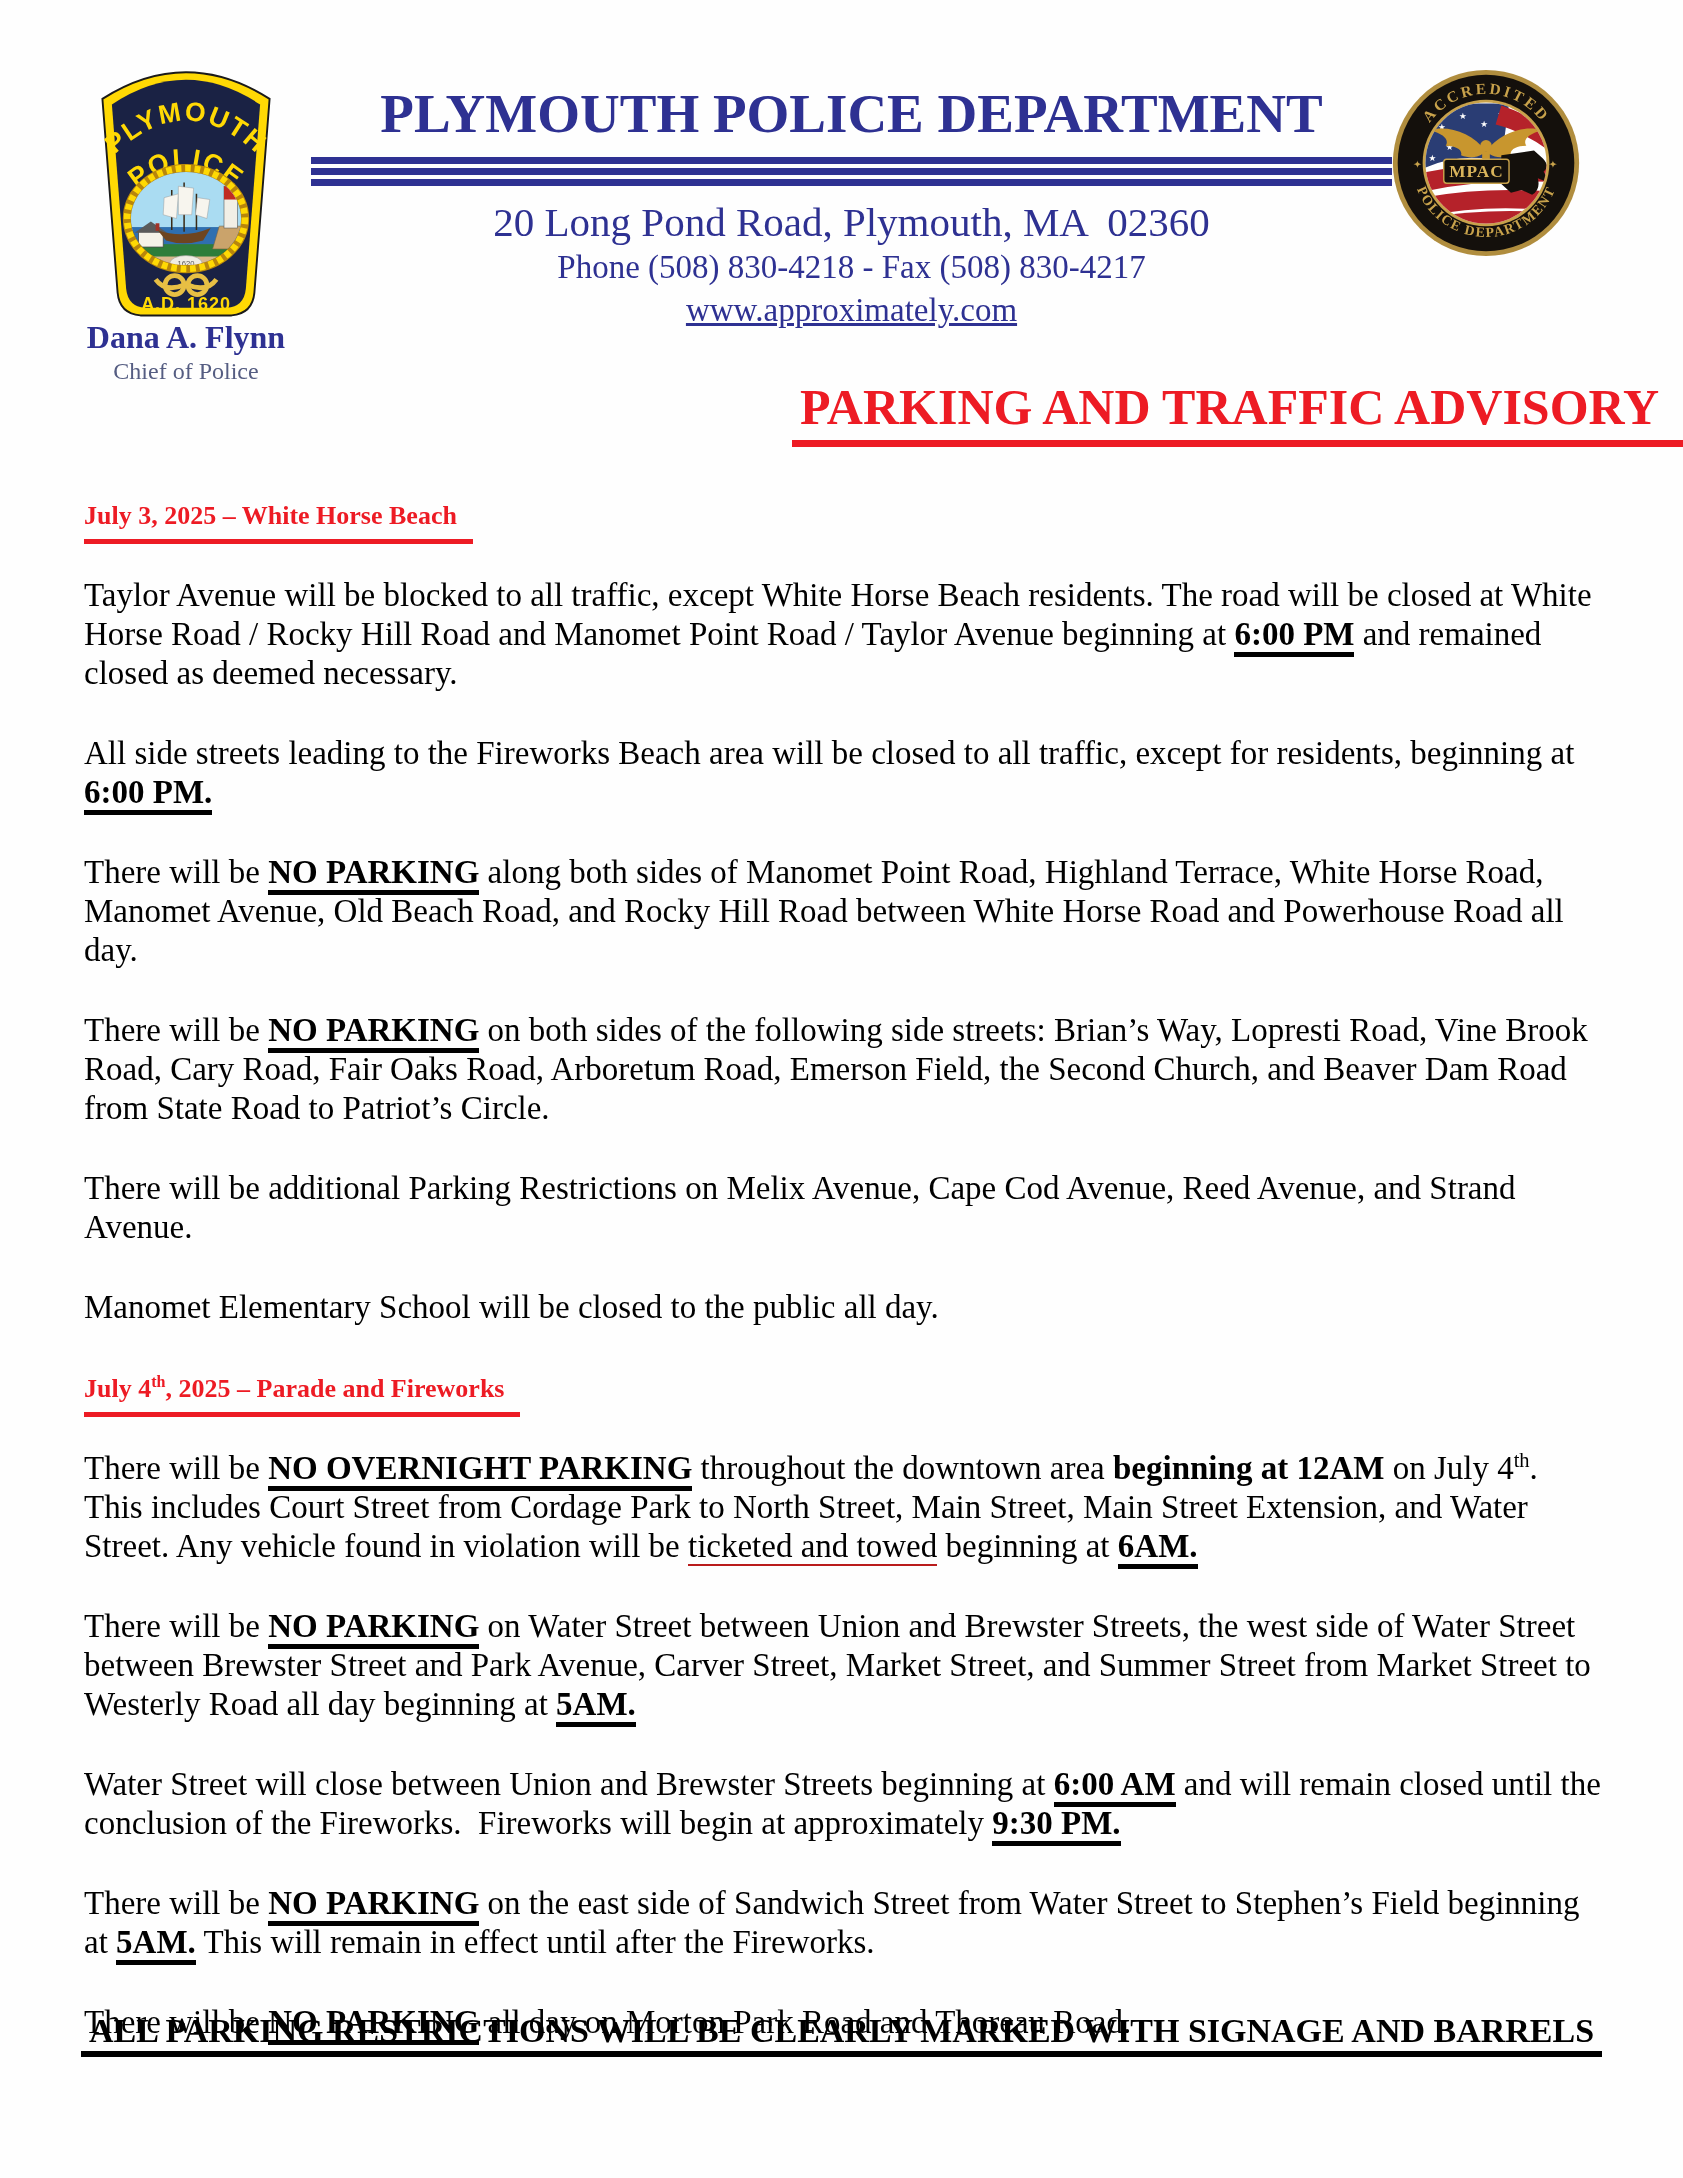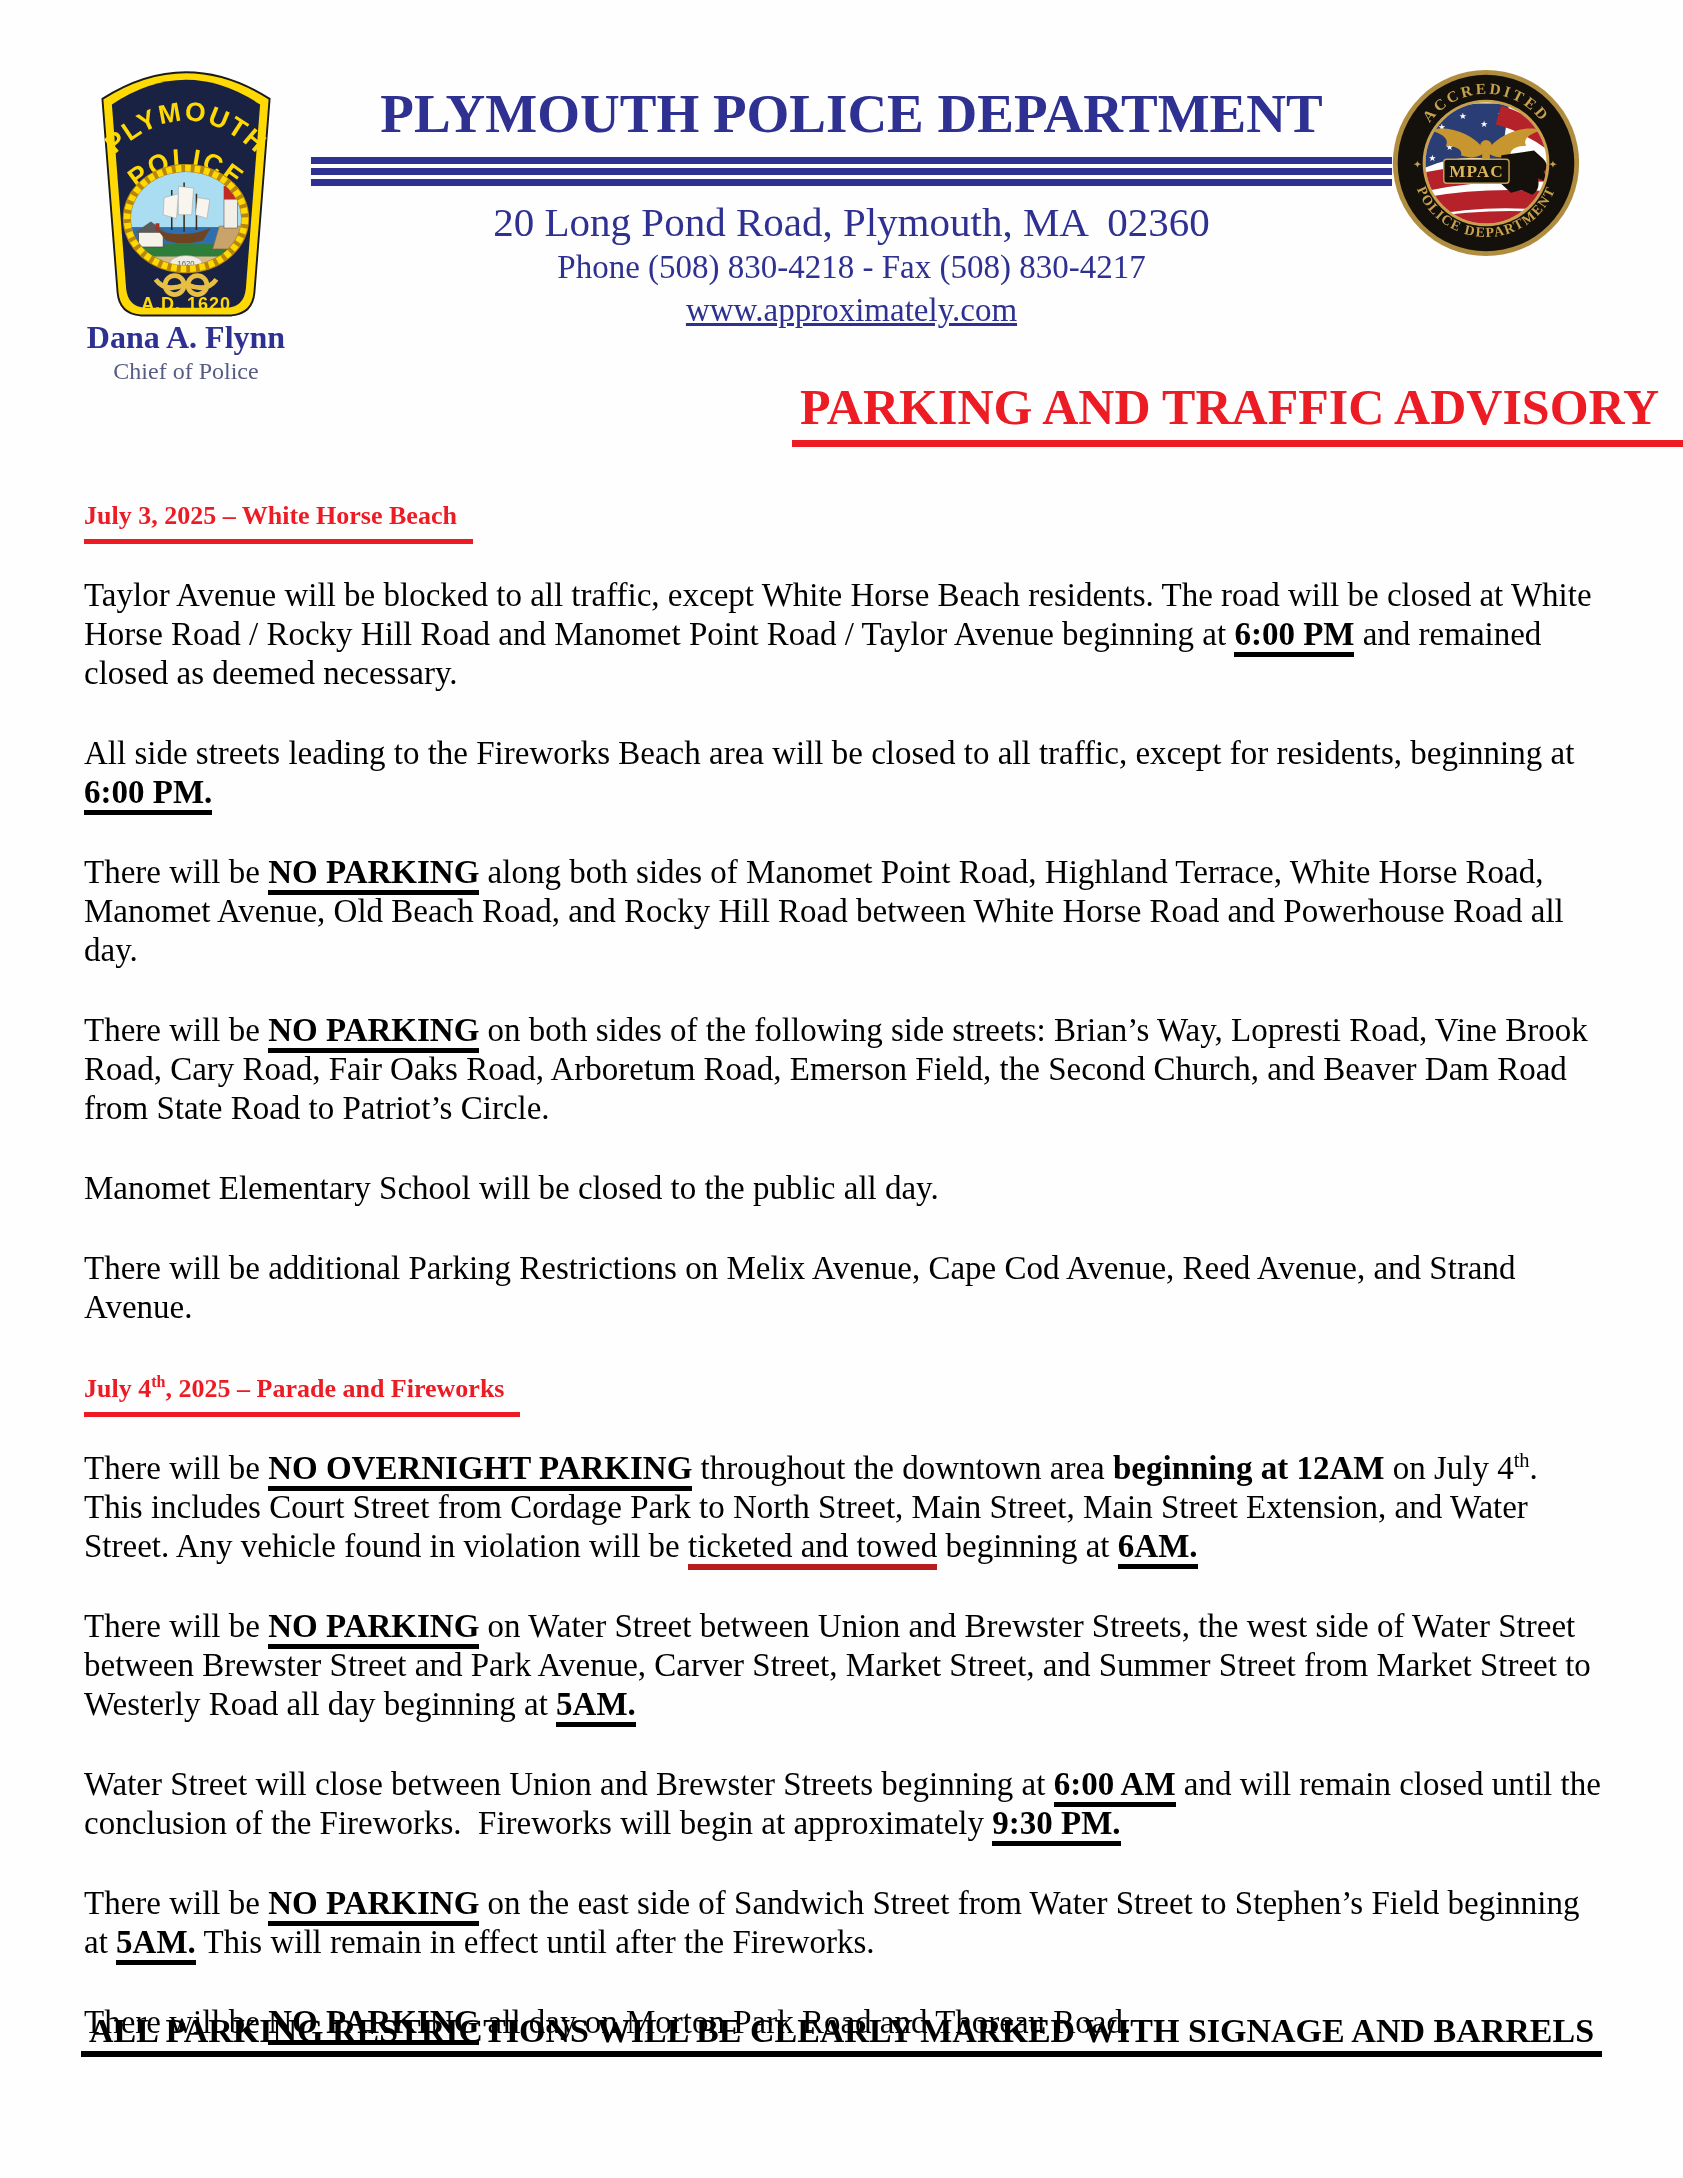--- a/index.html
+++ b/index.html
@@ -43,21 +43,21 @@
   .sec-heading{
     color:var(--red,#ed1b24);font-weight:bold;font-size:26px;
     margin:0 0 32px 0;line-height:42px;
   }
   .sec-heading .hu{
     display:inline-block;border-bottom:5px solid currentColor;
     padding:0 16px 2px 0;
   }
   .para{margin:0 0 41px 0;white-space:pre-wrap;}
   .b{font-weight:bold;}
-  .u{border-bottom:6px solid #b91c1c;}
+  .u{border-bottom:2px solid #b91c1c;}
   .bu{font-weight:bold;border-bottom:5px solid #000;}
   sup{font-size:0.62em;line-height:0;vertical-align:super;}
   
   .footer-line{position:absolute;top:2012px;left:0;width:100%;text-align:center;}
   .footer-line span{
     font-weight:bold;font-size:34px;
     border-bottom:6px solid #000;padding:0 8px 2px 8px;
   }
 </style>
 </head>
@@ -206,22 +206,22 @@
     <span class="tspan">PARKING AND TRAFFIC ADVISORY</span>
   </h2>
 
   <main id="sections">
       <section>
         <div class="sec-heading"><span class="hu"><span>July 3, 2025 – White Horse Beach</span></span></div>
         <p class="para"><span>Taylor Avenue will be blocked to all traffic, except White Horse Beach residents. The road will be closed at White Horse Road / Rocky Hill Road and Manomet Point Road / Taylor Avenue beginning at </span><span class="bu">6:00 PM</span><span> and remained closed as deemed necessary.</span></p>
         <p class="para"><span>All side streets leading to the Fireworks Beach area will be closed to all traffic, except for residents, beginning at </span><span class="bu">6:00 PM.</span></p>
         <p class="para"><span>There will be </span><span class="bu">NO PARKING</span><span> along both sides of Manomet Point Road, Highland Terrace, White Horse Road, Manomet Avenue, Old Beach Road, and Rocky Hill Road between White Horse Road and Powerhouse Road all day.</span></p>
         <p class="para"><span>There will be </span><span class="bu">NO PARKING</span><span> on both sides of the following side streets: Brian’s Way, Lopresti Road, Vine Brook Road, Cary Road, Fair Oaks Road, Arboretum Road, Emerson Field, the Second Church, and Beaver Dam Road from State Road to Patriot’s Circle.</span></p>
+        <p class="para"><span>There will be additional Parking Restrictions on Melix Avenue, Cape Cod Avenue, Reed Avenue, and Strand Avenue.</span></p>
         <p class="para"><span>Manomet Elementary School will be closed to the public all day.</span></p>
-        <p class="para"><span>There will be additional Parking Restrictions on Melix Avenue, Cape Cod Avenue, Reed Avenue, and Strand Avenue.</span></p>
       </section>
       <section>
         <div class="sec-heading"><span class="hu"><span>July 4</span><sup>th</sup><span>, 2025 – Parade and Fireworks</span></span></div>
         <p class="para"><span>There will be </span><span class="bu">NO OVERNIGHT PARKING</span><span> throughout the downtown area </span><span class="b">beginning at 12AM</span><span> on July 4</span><sup>th</sup><span>. This includes Court Street from Cordage Park to North Street, Main Street, Main Street Extension, and Water Street. Any vehicle found in violation will be </span><span class="u">ticketed and towed</span><span> beginning at </span><span class="bu">6AM.</span></p>
         <p class="para"><span>There will be </span><span class="bu">NO PARKING</span><span> on Water Street between Union and Brewster Streets, the west side of Water Street between Brewster Street and Park Avenue, Carver Street, Market Street, and Summer Street from Market Street to Westerly Road all day beginning at </span><span class="bu">5AM.</span></p>
         <p class="para"><span>Water Street will close between Union and Brewster Streets beginning at </span><span class="bu">6:00 AM</span><span> and will remain closed until the conclusion of the Fireworks.  Fireworks will begin at approximately </span><span class="bu">9:30 PM.</span></p>
         <p class="para"><span>There will be </span><span class="bu">NO PARKING</span><span> on the east side of Sandwich Street from Water Street to Stephen’s Field beginning at </span><span class="bu">5AM.</span><span> This will remain in effect until after the Fireworks.</span></p>
         <p class="para"><span>There will be </span><span class="bu">NO PARKING</span><span> all day on Morton Park Road and Thoreau Road.</span></p>
       </section>
     </main>

